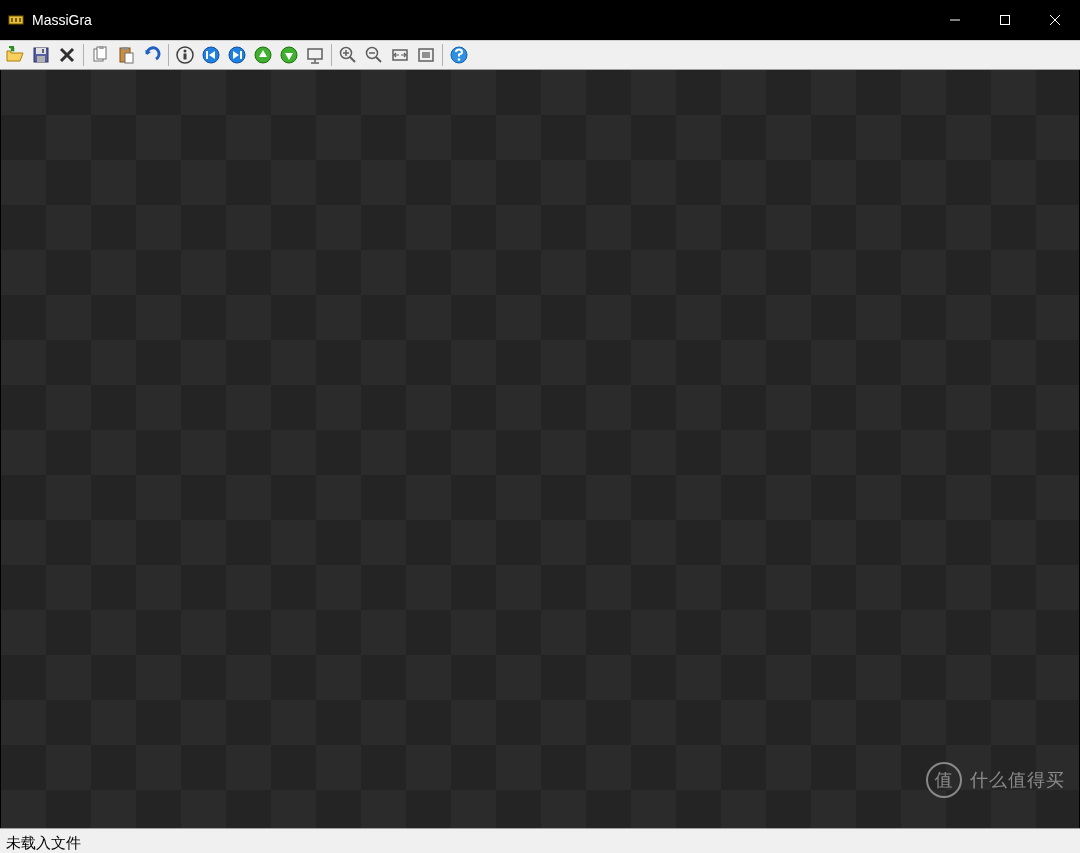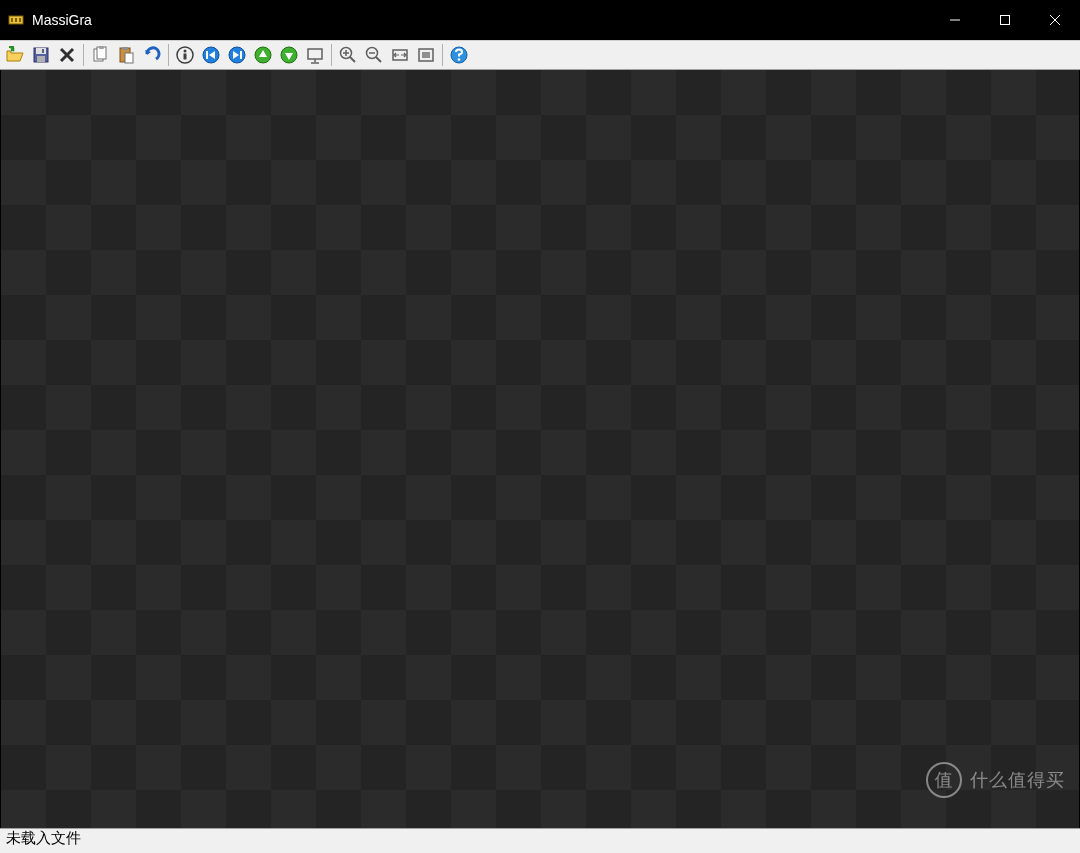--- a/index.html
+++ b/index.html
@@ -79,21 +79,21 @@
   background-position: 0 0, 45px 45px;
   border-left: 1px solid #000;
   border-right: 1px solid #000;
 }
 
 .statusbar {
   height: 25px;
   background: #f0f0f0;
   border-top: 1px solid #a0a0a0;
   display: flex;
-  align-items: flex-start;
+  align-items: flex-end;
   padding: 0 6px;
   font-size: 15px;
   color: #000;
 }
 
 .watermark {
   position: absolute;
   right: 14px;
   bottom: 30px;
   display: flex;

